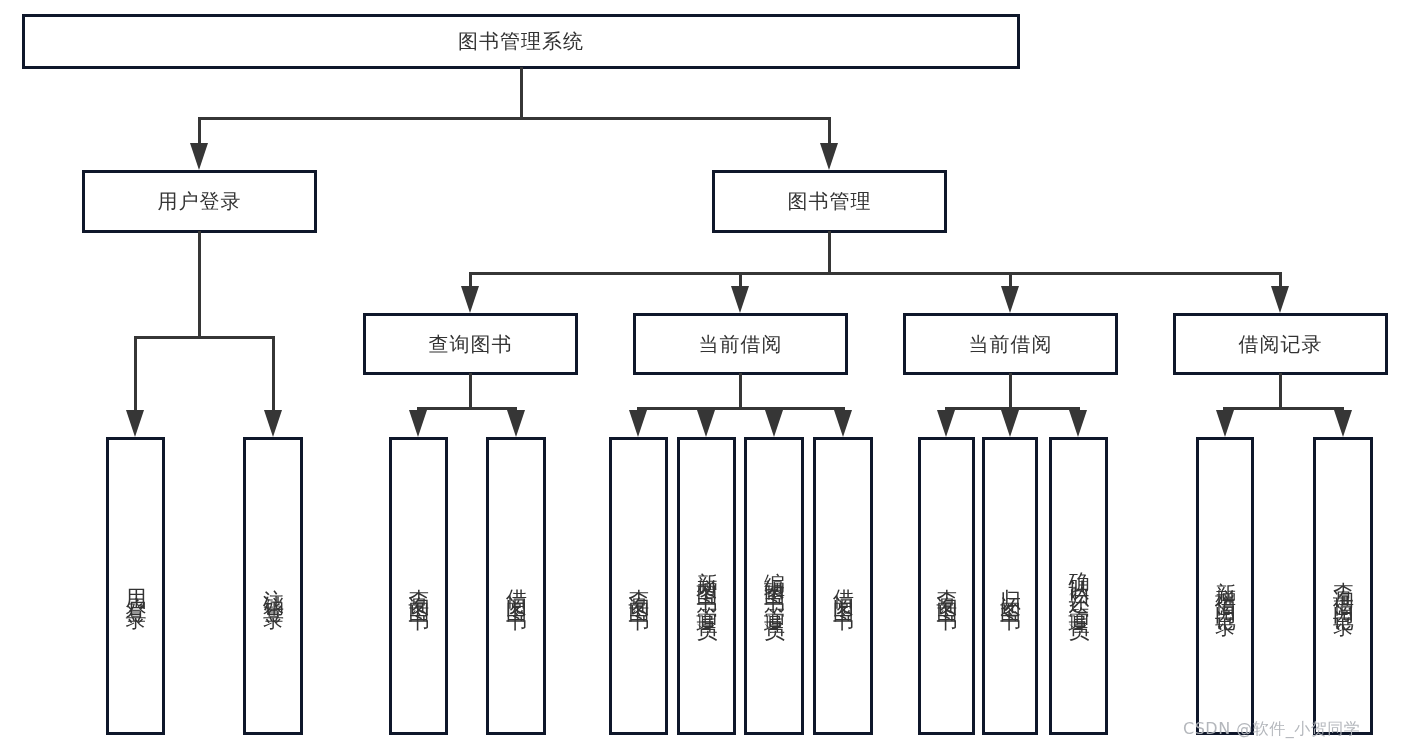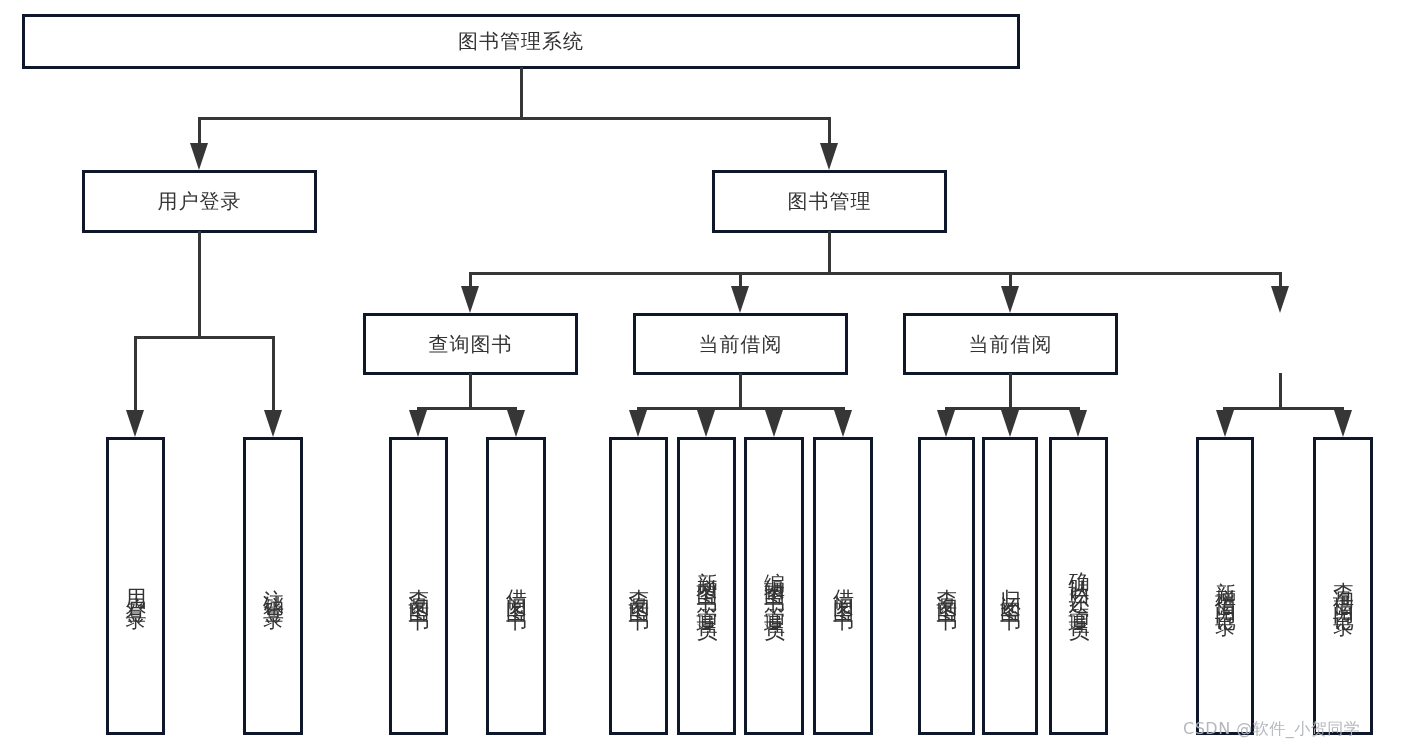--- a/index.html
+++ b/index.html
@@ -70,20 +70,23 @@
 
   <div class="box" style="left:363px;top:313px;width:215px;height:62px;">
     <span>查询图书</span>
   </div>
   <div class="box" style="left:633px;top:313px;width:215px;height:62px;">
     <span>当前借阅</span>
   </div>
   <div class="box" style="left:903px;top:313px;width:215px;height:62px;">
     <span>当前借阅</span>
   </div>
+  <div class="box" style="left:1173px;top:313px;width:215px;height:62px;">
+    <span>借阅记录</span>
+  </div>
 
   <div class="vline" style="left:469px;top:373px;width:3px;height:36px;"></div>
   <div class="hline" style="left:417px;top:407px;width:100px;height:3px;"></div>
   <div class="arrow" style="left:409px;top:410px;"></div>
   <div class="arrow" style="left:507px;top:410px;"></div>
 
   <div class="vline" style="left:739px;top:373px;width:3px;height:36px;"></div>
   <div class="hline" style="left:637px;top:407px;width:208px;height:3px;"></div>
   <div class="arrow" style="left:629px;top:410px;"></div>
   <div class="arrow" style="left:697px;top:410px;"></div>

